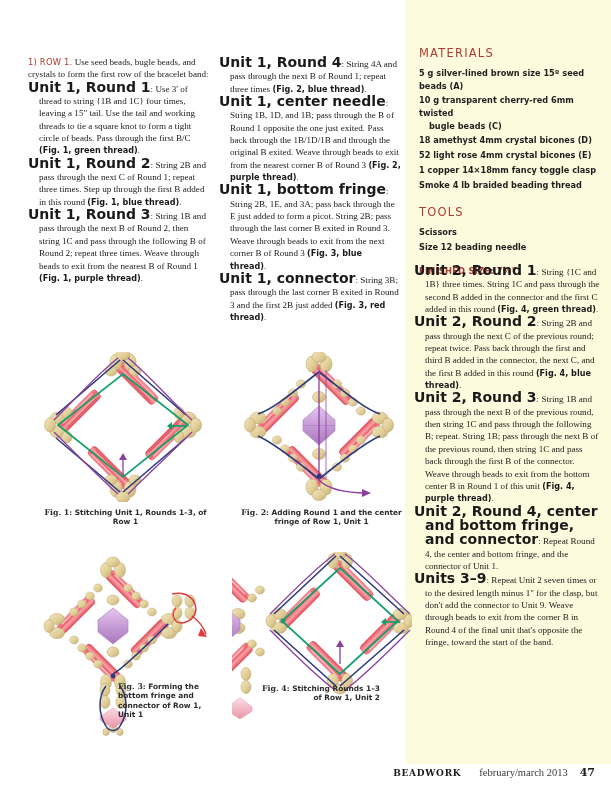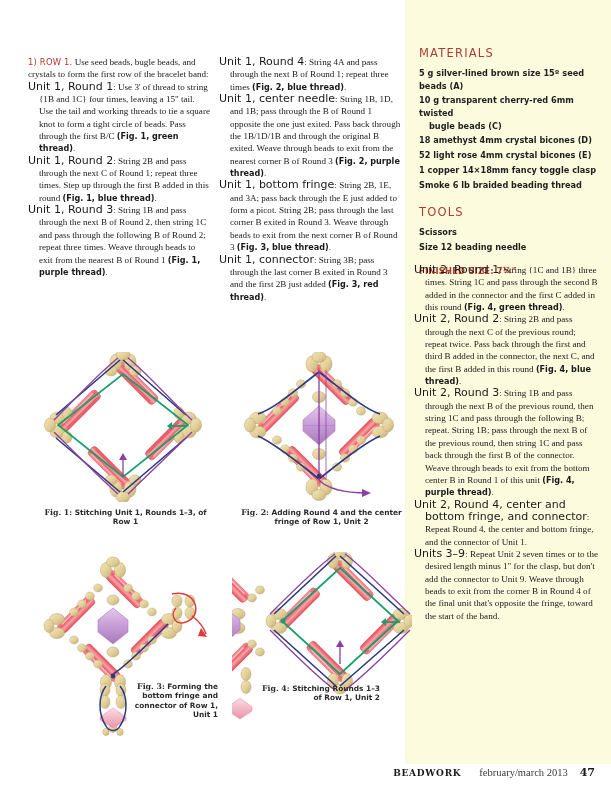--- a/index.html
+++ b/index.html
@@ -48,39 +48,39 @@
   .col1{position:absolute;left:28px;top:56px;width:182px;
     font-size:9.1px;line-height:12.35px;}
   .col2{position:absolute;left:219px;top:56px;width:182px;
     font-size:9.1px;line-height:12.35px;}
 
   p.step{margin:0 0 0 0;text-indent:0;padding-left:11px;}
   p.step > .lead{margin-left:-11px;}
   p.first{padding-left:0;}
   .rownum{color:#b03a32;font-weight:normal;
     font-family:"DejaVu Sans", sans-serif;font-size:8.4px;letter-spacing:.2px;}
-  b.lbl{font-family:"DejaVu Sans", sans-serif;font-size:11px;font-weight:400;}
+  b.lbl{font-family:"DejaVu Sans", sans-serif;font-size:14px;font-weight:700;}
   b.figref{font-family:"DejaVu Sans", sans-serif;font-size:8.1px;font-weight:700;}
 
   
   .figwrap{position:absolute;}
   .figcap{
     font-family:"DejaVu Sans", sans-serif;
     font-size:7.4px;line-height:9.4px;color:#2b2b2b;font-weight:600;
   }
   .figcap b{font-family:"DejaVu Serif",serif;font-weight:700;font-size:7.8px;}
 
   #fig1{left:36px;top:352px;width:175px;height:150px;}
   #fig2{left:232px;top:352px;width:175px;height:150px;}
   #fig3{left:36px;top:556px;width:190px;height:180px;}
   #fig4{left:232px;top:552px;width:180px;height:175px;}
 
   .cap1{position:absolute;left:38px;top:508px;width:175px;text-align:center;}
   .cap2{position:absolute;left:234px;top:508px;width:175px;text-align:center;}
-  .cap3{position:absolute;left:128px;top:682px;width:90px;text-align:right;}
+  .cap3{position:absolute;left:118px;top:682px;width:90px;text-align:left;}
   .cap4{position:absolute;left:260px;top:684px;width:120px;text-align:right;}
 
   
   .footer{position:absolute;left:0;top:762px;width:611px;text-align:right;
     padding-right:16px;box-sizing:border-box;}
   .footer .bw{
     font-family:"DejaVu Serif", serif;font-size:9px;font-weight:700;
     letter-spacing:.7px;color:#1a1a1a;
   }
   .footer .issue{
@@ -99,21 +99,21 @@
 
   <div class="materials-box">
     <div class="materials-inner">
       <div class="mat-head">MATERIALS</div>
       <ul class="mat-list">
         <li>5 g silver-lined brown size 15º seed beads (A)</li>
         <li><span>10 g transparent cherry-red 6mm twisted</span><span class="cont">bugle beads (C)</span></li>
         <li>18 amethyst 4mm crystal bicones (D)</li>
         <li>52 light rose 4mm crystal bicones (E)</li>
         <li>1 copper 14×18mm fancy toggle clasp</li>
-        <li>Smoke 6 lb braided beading thread</li>
+        <li>Smoke 4 lb braided beading thread</li>
       </ul>
       <div class="mat-head tools">TOOLS</div>
       <ul class="mat-list">
         <li>Scissors</li>
         <li>Size 12 beading needle</li>
       </ul>
       <div class="finished">FINISHED SIZE: 7¼"</div>
     </div>
   </div>
 
@@ -282,21 +282,21 @@
       <g fill="none">
         <path d="M87,20 C68,34 44,56 26,62 M26,84 C44,92 68,112 87,127 M87,127 C106,112 130,92 148,84 M148,62 C130,56 106,34 87,20" stroke="#2b3b80" stroke-width="1.7"></path>
         <path d="M87,18 L87,128" stroke="#8a3fa0" stroke-width="1.3"></path>
         <path d="M94,18 L94,128" stroke="#8a3fa0" stroke-width="1.1" opacity=".7"></path>
         <path d="M87,128 C95,136 110,141 135,141" stroke="#8a3fa0" stroke-width="1.3"></path>
         <path d="M130,137 l9,4 -9,4" fill="#8a3fa0" stroke="none"></path>
         <circle cx="87" cy="124" r="2.2" fill="#2b3b80" stroke="none"></circle>
       </g>
     </svg>
   </div>
-  <div class="figcap cap2"><b>Fig. 2:</b><span> Adding Round 4 and the center fringe of Row 1, Unit 2</span></div>
+  <div class="figcap cap2"><b>Fig. 2:</b><span> Adding Round 1 and the center fringe of Row 1, Unit 1</span></div>
 
   <div class="figwrap" id="fig3">
     <svg width="190" height="180" viewBox="0 0 190 180">
       <defs>
         <linearGradient id="rose3" x1="0" y1="0" x2="0" y2="1">
           <stop offset="0" stop-color="#fbdce4"></stop>
             <stop offset=".5" stop-color="#f3b8c6"></stop>
           <stop offset="1" stop-color="#e894a8"></stop>
         </linearGradient>
       </defs>

